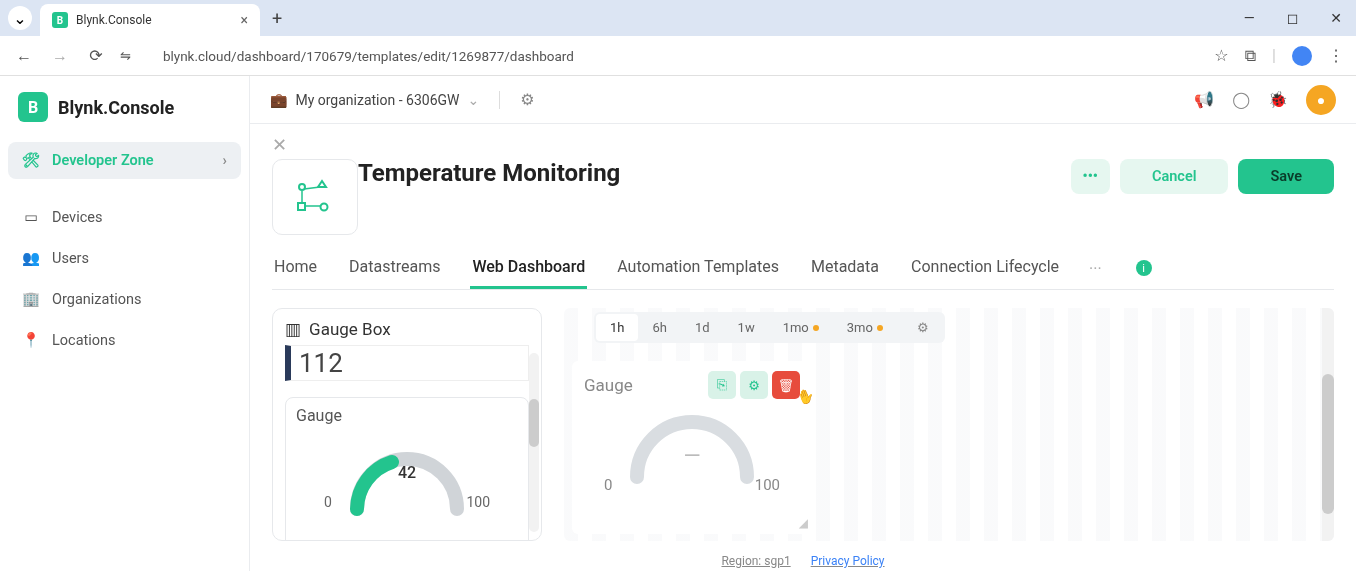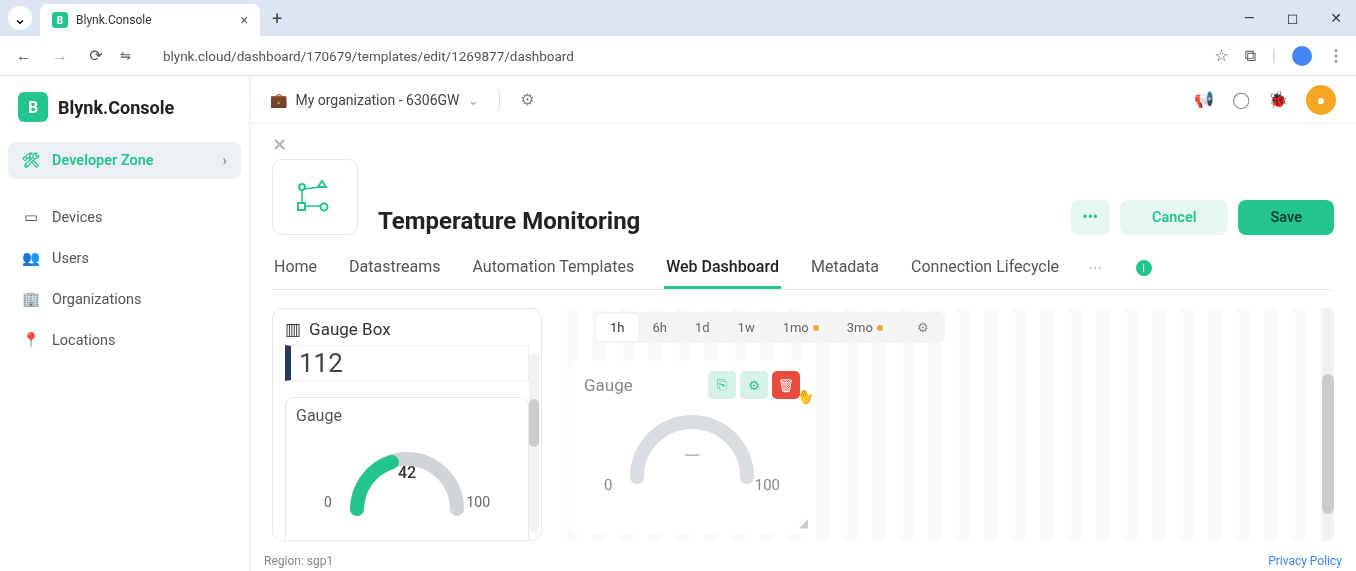--- a/index.html
+++ b/index.html
@@ -37,21 +37,21 @@
 .topbar { height: 48px; display: flex; align-items: center; padding: 0 20px; gap: 12px; border-bottom: 1px solid #eaecef; }
 .org-chip { display: flex; align-items: center; gap: 8px; color: #444; font-size: 14px; }
 .divider-v { width: 1px; height: 18px; background: #ddd; margin: 0 8px; }
 .gear-ic { color: #888; cursor: pointer; }
 .topbar-right { margin-left: auto; display: flex; gap: 18px; align-items: center; color: #888; }
 .topbar-right span { cursor: pointer; }
 .avatar { width: 30px; height: 30px; border-radius: 50%; background: #f5a623; border: 2px solid #f5a623; display: flex; align-items: center; justify-content: center; color: #fff; font-size: 14px; font-weight: bold; }
 
 .content { flex: 1; padding: 10px 22px; display: flex; flex-direction: column; overflow: hidden; }
 .close-x { color: #aaa; font-size: 18px; cursor: pointer; margin-bottom: 4px; }
-.header-row { display: flex; align-items: flex-end; gap: 20px; margin-bottom: 12px; }
+.header-row { display: flex; align-items: flex-start; margin-bottom: 12px; }
 .template-icon { width: 86px; height: 76px; border: 1px solid #e6e8eb; border-radius: 10px; display: flex; align-items: center; justify-content: center; color: #23c48e; }
 .page-title { font-size: 24px; font-weight: 700; color: #222; }
 .header-actions { margin-left: auto; display: flex; gap: 10px; align-items: center; }
 .btn { padding: 9px 32px; border-radius: 8px; font-size: 14.5px; font-weight: 600; cursor: pointer; border: none; }
 .btn-more { background: #e6f7f0; color: #23c48e; padding: 9px 12px; }
 .btn-cancel { background: #e6f7f0; color: #23c48e; }
 .btn-save { background: #23c48e; color: #083; color: #0a3d2a; }
 
 .tabs-row { display: flex; gap: 28px; border-bottom: 1px solid #e6e8eb; align-items: center; }
 .tab { padding: 10px 2px; color: #555; font-size: 16px; cursor: pointer; border-bottom: 3px solid transparent; white-space: nowrap; }
@@ -87,21 +87,21 @@
 .cg-tools { display: flex; gap: 4px; }
 .tool-btn { width: 28px; height: 28px; border-radius: 5px; display: flex; align-items: center; justify-content: center; cursor: pointer; font-size: 13px; }
 .tool-copy { background: #d9f2e8; color: #23c48e; }
 .tool-gear { background: #d9f2e8; color: #23c48e; }
 .tool-del { background: #e74c3c; color: #fff; }
 .cursor-hand { position: absolute; right: -2px; top: 28px; font-size: 14px; color: #333; transform: rotate(-20deg); }
 .cg-gauge-val { text-align: center; color: #bbb; font-size: 22px; position: relative; top: -46px; }
 .cg-minmax { display: flex; justify-content: space-between; padding: 0 20px; font-size: 15px; color: #888; position: relative; top: -38px; }
 .resize-handle { position: absolute; right: 4px; bottom: 4px; color: #ccc; font-size: 12px; }
 
-.footer { height: 20px; display: flex; align-items: center; justify-content: space-between; gap: 20px; padding: 0 14px; background: #fff; font-size: 12px; color: #888; }
+.footer { height: 20px; display: flex; align-items: center; justify-content: center; gap: 20px; padding: 0 14px; background: #fff; font-size: 12px; color: #888; text-decoration: underline; }
 .footer a { color: #3b82f6; text-decoration: none; }
 </style>
 </head>
 <body>
 
 <div class="browser-chrome">
   <div class="tab-dropdown">⌄</div>
   <div class="browser-tab">
     <span class="tab-favicon">B</span>
     <span class="tab-title">Blynk.Console</span>
@@ -194,22 +194,22 @@
         <div class="header-actions">
           <button class="btn btn-more">•••</button>
           <button class="btn btn-cancel">Cancel</button>
           <button class="btn btn-save">Save</button>
         </div>
       </div>
 
       <div class="tabs-row">
         <div class="tab">Home</div>
         <div class="tab">Datastreams</div>
+        <div class="tab active">Web Dashboard</div>
         <div class="tab">Automation Templates</div>
-        <div class="tab active">Web Dashboard</div>
         <div class="tab">Metadata</div>
         <div class="tab">Connection Lifecycle</div>
         <span class="tab-more">···</span>
         <span class="tab-info">i</span>
       </div>
 
       <div class="dashboard-area">
 
         <div class="widget-box">
           <div class="wb-title-row">

